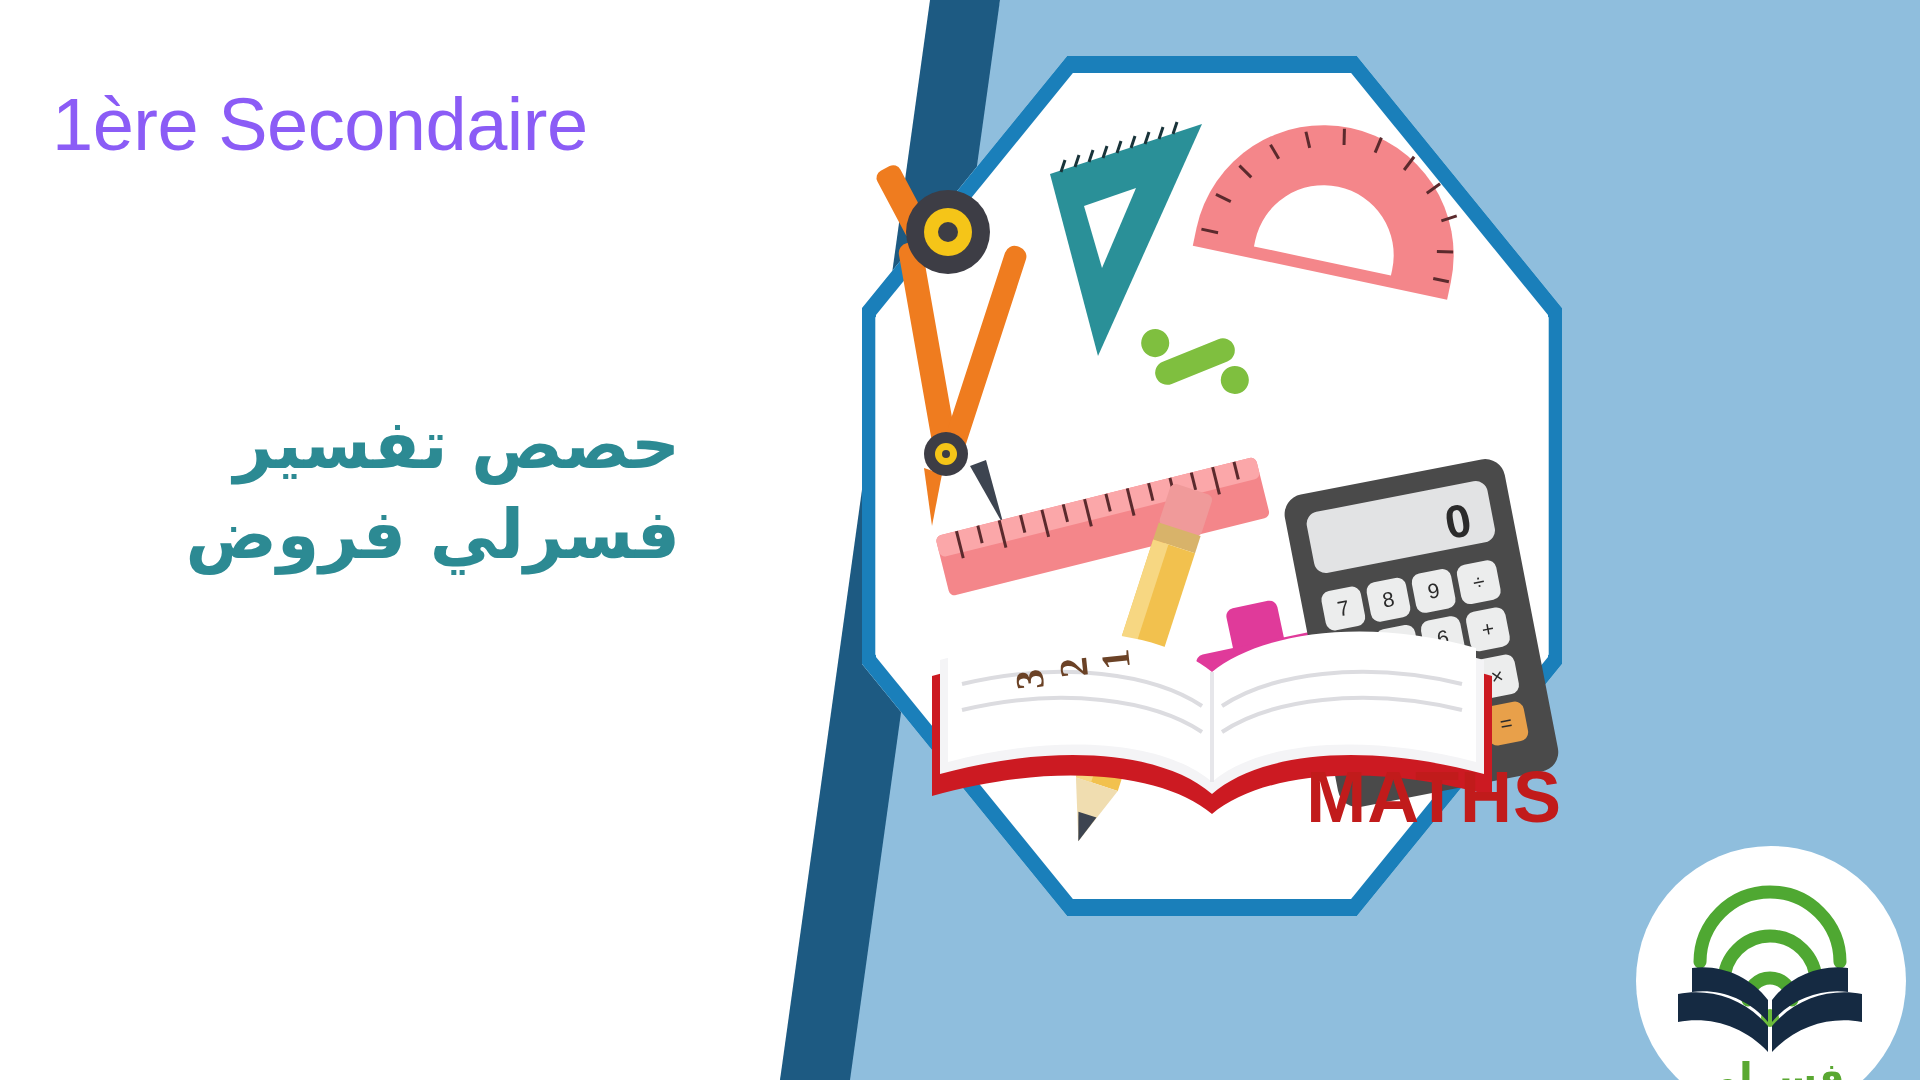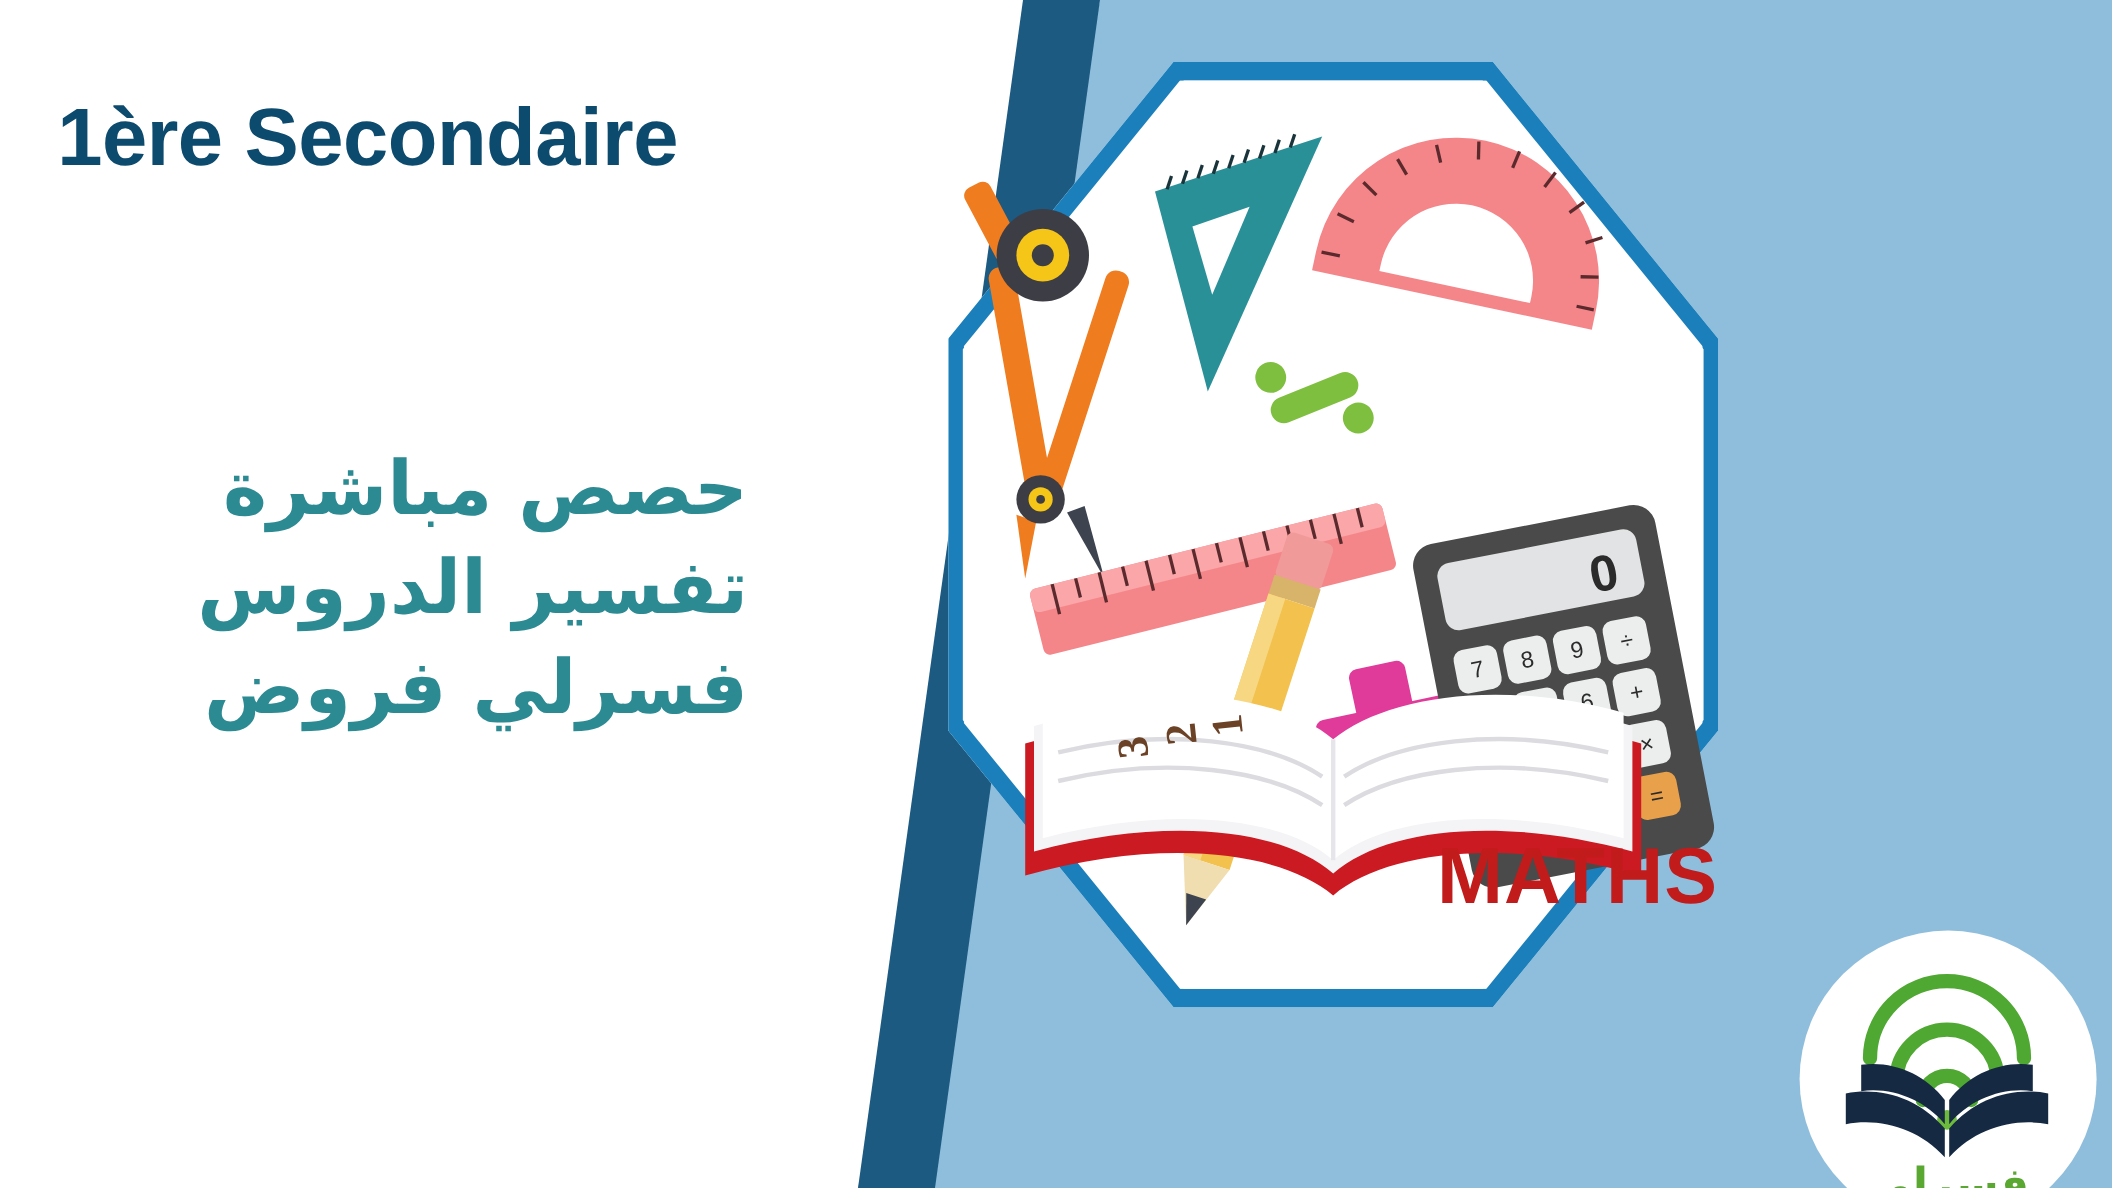--- a/index.html
+++ b/index.html
@@ -24,21 +24,21 @@
   .bg-white{
     position:absolute;top:0;left:0;width:1920px;height:1080px;
     background:#ffffff;
     clip-path:polygon(0 0, 930px 0, 780px 1080px, 0 1080px);
   }
 
   
   .left-col{position:absolute;left:0;top:0;width:790px;height:1080px;}
   .grade-title{
     position:absolute;left:52px;top:82px;
-    font-size:74px;font-weight:bold;color:#0c4a6e;
+    font-size:74px;font-weight:normal;color:#8b5cf6;
     letter-spacing:-0.5px;white-space:nowrap;
     font-family:"Liberation Sans","DejaVu Sans",sans-serif;
   }
   .ar-block{
     position:absolute;left:0;top:400px;width:740px;
     text-align:right;direction:rtl;
   }
   .ar-line{
     color:#2c8a93;font-weight:bold;font-size:68px;line-height:1.33;
     padding-right:60px;white-space:nowrap;
@@ -90,22 +90,21 @@
 <div id="poster">
 
   <div class="bg-white"></div>
   <div class="bg-light-blue"></div>
   <div class="bg-dark-strip"></div>
 
   <div class="left-col">
     <div class="grade-title">1ère Secondaire</div>
 
     <div class="ar-block">
-      <div class="ar-line">حصص مباشرة</div>
-      <div class="ar-line">تفسير الدروس</div>
+      <div class="ar-line">حصص تفسير</div>
       <div class="ar-line">فسرلي فروض</div>
     </div>
   </div>
 
   <div class="octagon-wrap">
     <div class="octagon"></div>
     <div class="octagon-ring"></div>
     <div class="octagon-inner-cut"></div>
 
     <svg viewBox="0 0 700 860" width="700" height="860" style="position:absolute;left:0;top:0;">

